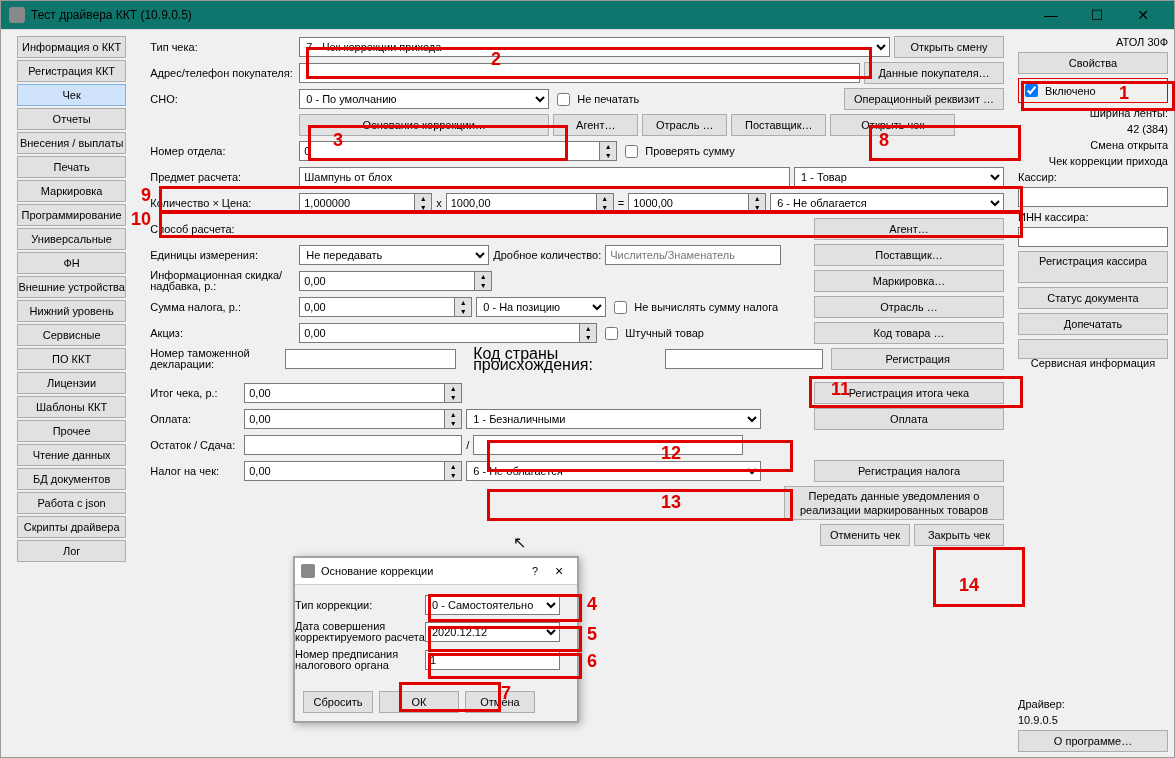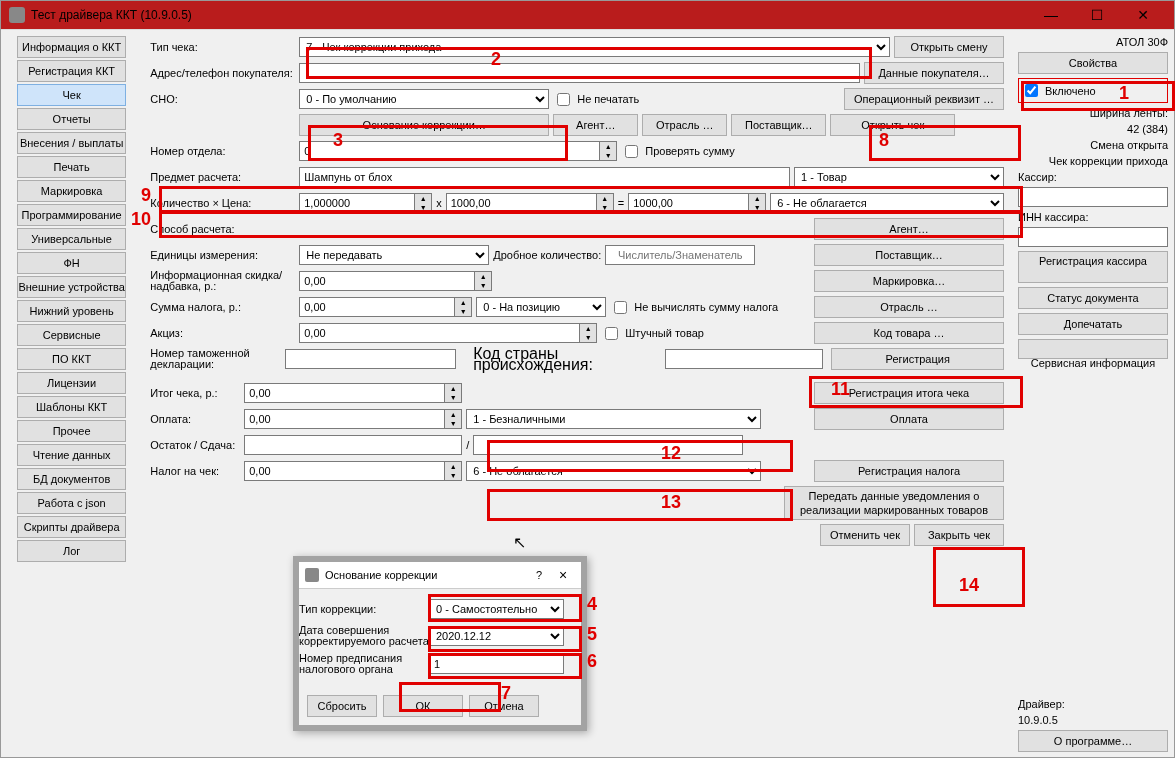--- a/index.html
+++ b/index.html
@@ -1,17 +1,17 @@
 <!DOCTYPE html>
 <html><head>
 <meta charset="utf-8">
 <style>
 html,body{margin:0;padding:0;font-family:"Segoe UI",Tahoma,Arial,sans-serif;font-size:11px;background:#f0f0f0;color:#000;}
 .window{width:1175px;height:758px;background:#f0f0f0;position:relative;border:1px solid #999;box-sizing:border-box;}
-.titlebar{height:28px;background:#b91c1c;display:flex;align-items:center;padding:0 8px;border-bottom:1px solid #ddd;}
+.titlebar{height:28px;background:#0f766e;display:flex;align-items:center;padding:0 8px;border-bottom:1px solid #ddd;}
 .titlebar .icon{width:16px;height:16px;background:#888;border-radius:3px;margin-right:6px;}
 .titlebar .title{flex:1;font-size:12px;}
 .winbtns{display:flex;gap:0;}
 .winbtn{width:46px;height:28px;display:flex;align-items:center;justify-content:center;font-size:14px;}
 .body{display:flex;height:calc(100% - 28px);}
 .sidebar{width:150px;padding:6px 16px;display:flex;flex-direction:column;gap:2px;}
 .sbtn{height:20px;background:#e1e1e1;border:1px solid #adadad;text-align:center;line-height:20px;cursor:pointer;font-size:11px;}
 .sbtn.active{background:#cfe4fa;border-color:#7eb0e2;}
 .main{flex:1;padding:6px 8px;position:relative;}
 .row{display:flex;align-items:center;margin-bottom:4px;gap:4px;min-height:22px;}
@@ -22,21 +22,21 @@
 .spin{display:flex;}
 .spin input{border-right:none;}
 .spinbtns{width:16px;display:flex;flex-direction:column;border:1px solid #7a7a7a;}
 .spinbtns div{flex:1;background:#e1e1e1;font-size:7px;text-align:center;line-height:9px;cursor:pointer;}
 .chk{display:flex;align-items:center;gap:4px;}
 .chk input{width:13px;height:13px;}
 .rightpanel{width:150px;padding:6px;display:flex;flex-direction:column;gap:4px;}
 .rlabel{text-align:right;font-size:11px;}
 .redbox{position:absolute;border:3px solid #e00000;pointer-events:none;}
 .rednum{position:absolute;color:#e00000;font-weight:bold;font-size:18px;pointer-events:none;}
-.dialog{position:absolute;left:292px;top:555px;width:282px;background:#f0f0f0;border:6px solid #a3a3a3;box-shadow:2px 2px 8px rgba(0,0,0,0.3);}
+.dialog{position:absolute;left:292px;top:555px;width:282px;background:#f0f0f0;border:2px solid #a3a3a3;box-shadow:2px 2px 8px rgba(0,0,0,0.3);}
 .dialog .dtitle{height:26px;background:#fff;display:flex;align-items:center;padding:0 6px;border-bottom:1px solid #ccc;}
 .dialog .dtitle .dicon{width:14px;height:14px;background:#888;border-radius:2px;margin-right:6px;}
 .dialog .dtitle span{flex:1;font-size:11px;}
 .dialog .dbody{padding:10px 0;}
 .dialog .drow{display:flex;align-items:center;margin-bottom:6px;}
 .dialog .dlbl{width:130px;font-size:11px;}
 .dialog .dbtns{display:flex;gap:6px;justify-content:flex-start;padding:4px 8px 8px;}
 .cursor{position:absolute;left:512px;top:532px;font-size:16px;pointer-events:none;}
 </style>
 </head>
@@ -164,21 +164,21 @@
    <div class="row">
     <div class="lbl">Способ расчета:</div>
     <div style="flex:1"></div>
     <div class="btn" style="width:190px">Агент…</div>
    </div>
 
    <div class="row">
     <div class="lbl">Единицы измерения:</div>
     <select style="width:190px"><option>Не передавать</option></select>
     <span>Дробное количество:</span>
-    <input type="text" style="width: 150px; color: rgb(136, 136, 136); text-align: center;" placeholder="Числитель/Знаменатель">
+    <input type="text" style="width: 176px; color: rgb(136, 136, 136);" placeholder="Числитель/Знаменатель">
     <div style="flex:1"></div>
     <div class="btn" style="width:190px">Поставщик…</div>
    </div>
 
    <div class="row">
     <div class="lbl" style="line-height:11px">Информационная скидка/надбавка, р.:</div>
     <div class="spin">
             <input type="text" style="width: 175px;" value="0,00">
             <div class="spinbtns">
               <div>▲</div>

